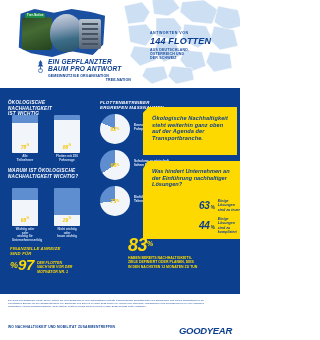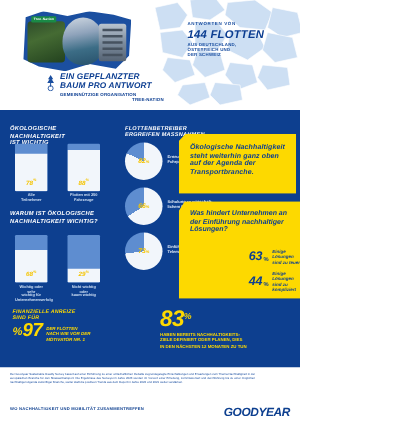--- a/index.html
+++ b/index.html
@@ -34,21 +34,21 @@
   .tree-icon{position:absolute;left:0;top:1px;width:9px;height:14px;}
   .tree-claim .tc-l1,.tree-claim .tc-l2{
     margin-left:12px;color:#0b3d91;font-weight:bold;font-style:italic;
     font-size:6.6px;line-height:7.4px;letter-spacing:.15px;text-transform:uppercase;}
   .tree-claim .tc-l3,.tree-claim .tc-l4{
     margin-left:12px;color:#0b3d91;font-weight:bold;font-size:3.5px;line-height:4.2px;
     letter-spacing:.15px;text-transform:uppercase;}
   .tc-l3{margin-top:1px;}
   .tc-l4{text-align:right;width:83px;}
 
-  .fleet-block{position:absolute;left:150px;top:17px;width:78px;}
+  .fleet-block{position:absolute;left:150px;top:31px;width:78px;}
   .fb-sub{color:#1b4fa0;font-size:3.6px;font-weight:bold;letter-spacing:.5px;text-transform:uppercase;}
   .fb-big{color:#0b3d91;font-size:9px;font-weight:bold;font-style:italic;letter-spacing:.2px;
     text-transform:uppercase;line-height:10px;margin-top:1px;}
   .fb-small{color:#1b4fa0;font-size:3.5px;font-weight:bold;line-height:4.3px;letter-spacing:.2px;
     text-transform:uppercase;margin-top:1.5px;}
 
   
   .body-blue{position:absolute;left:0;top:88px;width:240px;height:206px;background:#0d3f8f;overflow:hidden;}
 
   .sec-title{color:#fff;font-weight:bold;font-style:italic;font-size:4.6px;line-height:5.6px;
@@ -92,21 +92,21 @@
   .b75{position:absolute;left:10px;top:158px;width:120px;}
   .b75 .cap{color:#fdd900;font-size:4.2px;font-weight:bold;font-style:italic;line-height:5px;
     letter-spacing:.2px;text-transform:uppercase;}
   .b75 .row{display:flex;align-items:flex-start;margin-top:1px;}
   .b75 .pc{color:#fdd900;font-size:9px;font-weight:bold;font-style:italic;margin-top:3px;}
   .b75 .big{color:#fdd900;font-size:15px;font-weight:bold;font-style:italic;line-height:15px;
     letter-spacing:-.4px;}
   .b75 .side{color:#fdd900;font-size:3.6px;font-weight:bold;font-style:italic;line-height:4.4px;
     text-transform:uppercase;margin:4px 0 0 3px;width:48px;}
 
-  .b83{position:absolute;left:128px;top:158px;width:108px;}
+  .b83{position:absolute;left:128px;top:148px;width:108px;}
   .b83 .row{display:flex;align-items:flex-start;}
   .b83 .big{color:#fdd900;font-size:18px;font-weight:bold;font-style:italic;line-height:18px;
     letter-spacing:-.5px;}
   .b83 .pc{color:#fdd900;font-size:7px;font-weight:bold;font-style:italic;margin-top:4px;}
   .b83 .txt{color:#fdd900;font-size:3.5px;line-height:4.3px;font-weight:bold;text-transform:uppercase;
     margin-top:2px;}
 
   
   .footer{position:absolute;left:0;top:294px;width:240px;height:63px;background:#fff;}
   .fine{position:absolute;left:8px;top:5px;width:196px;color:#1b4fa0;font-size:2.35px;line-height:3.2px;

